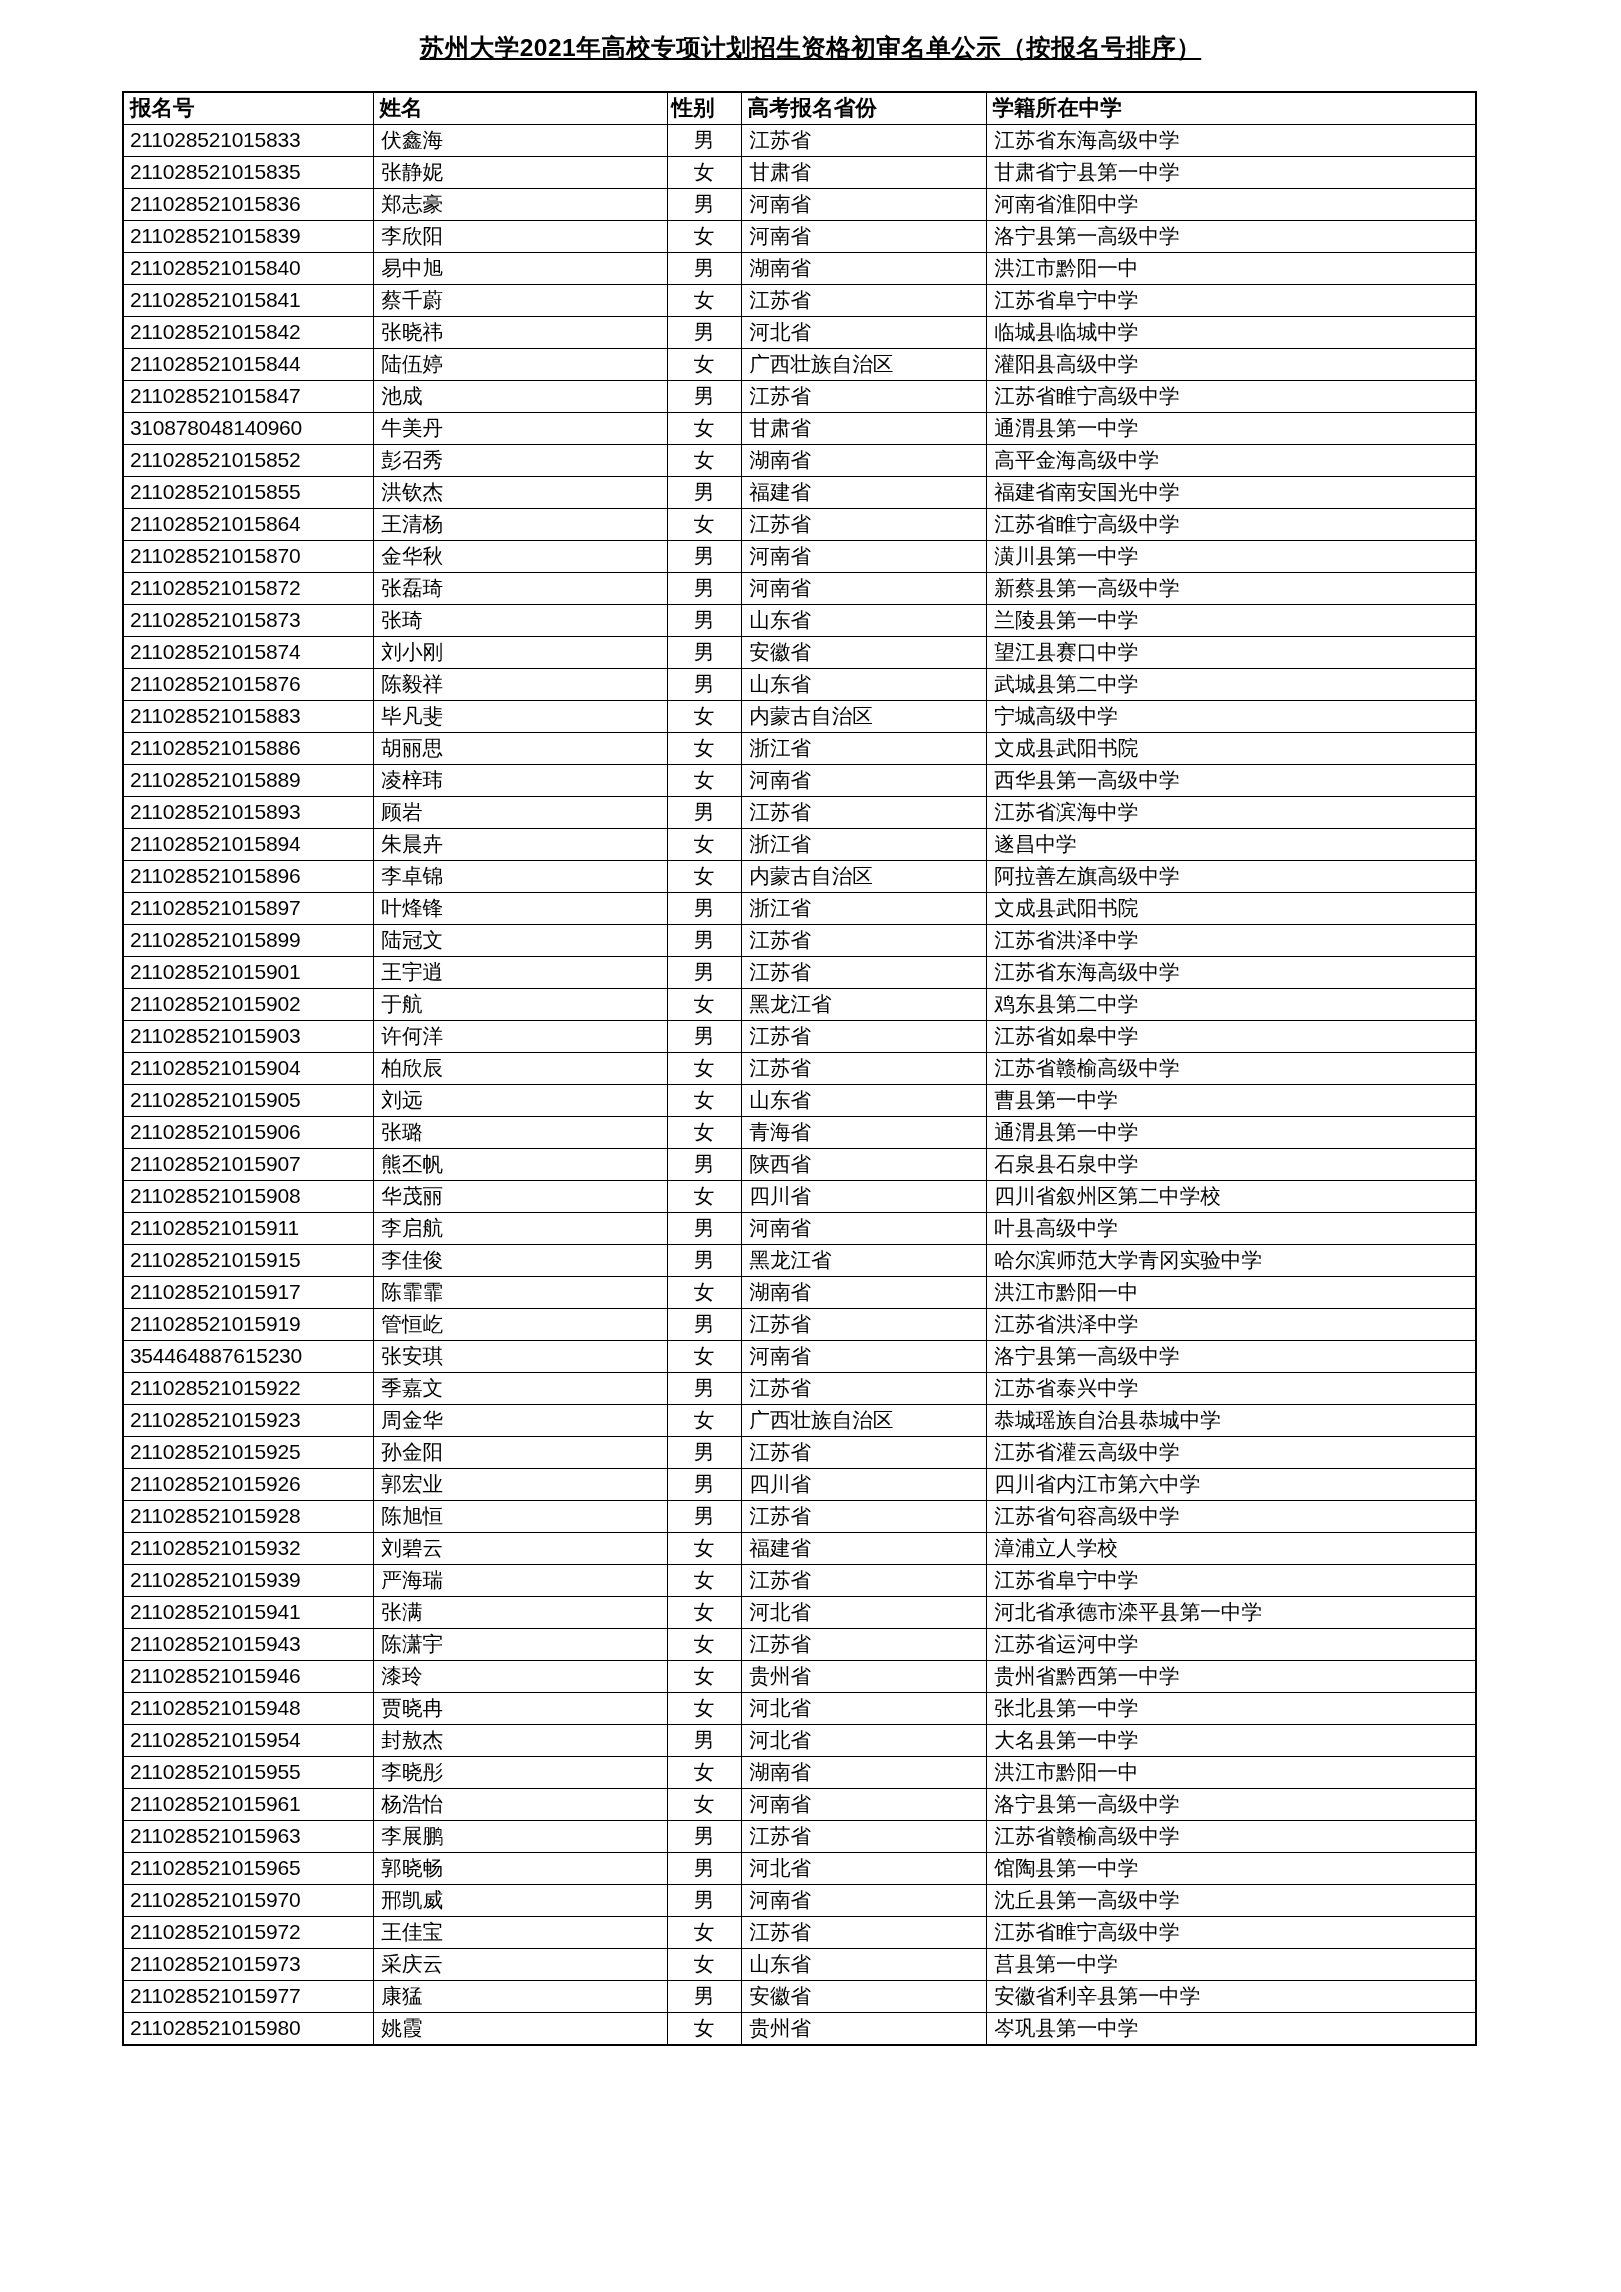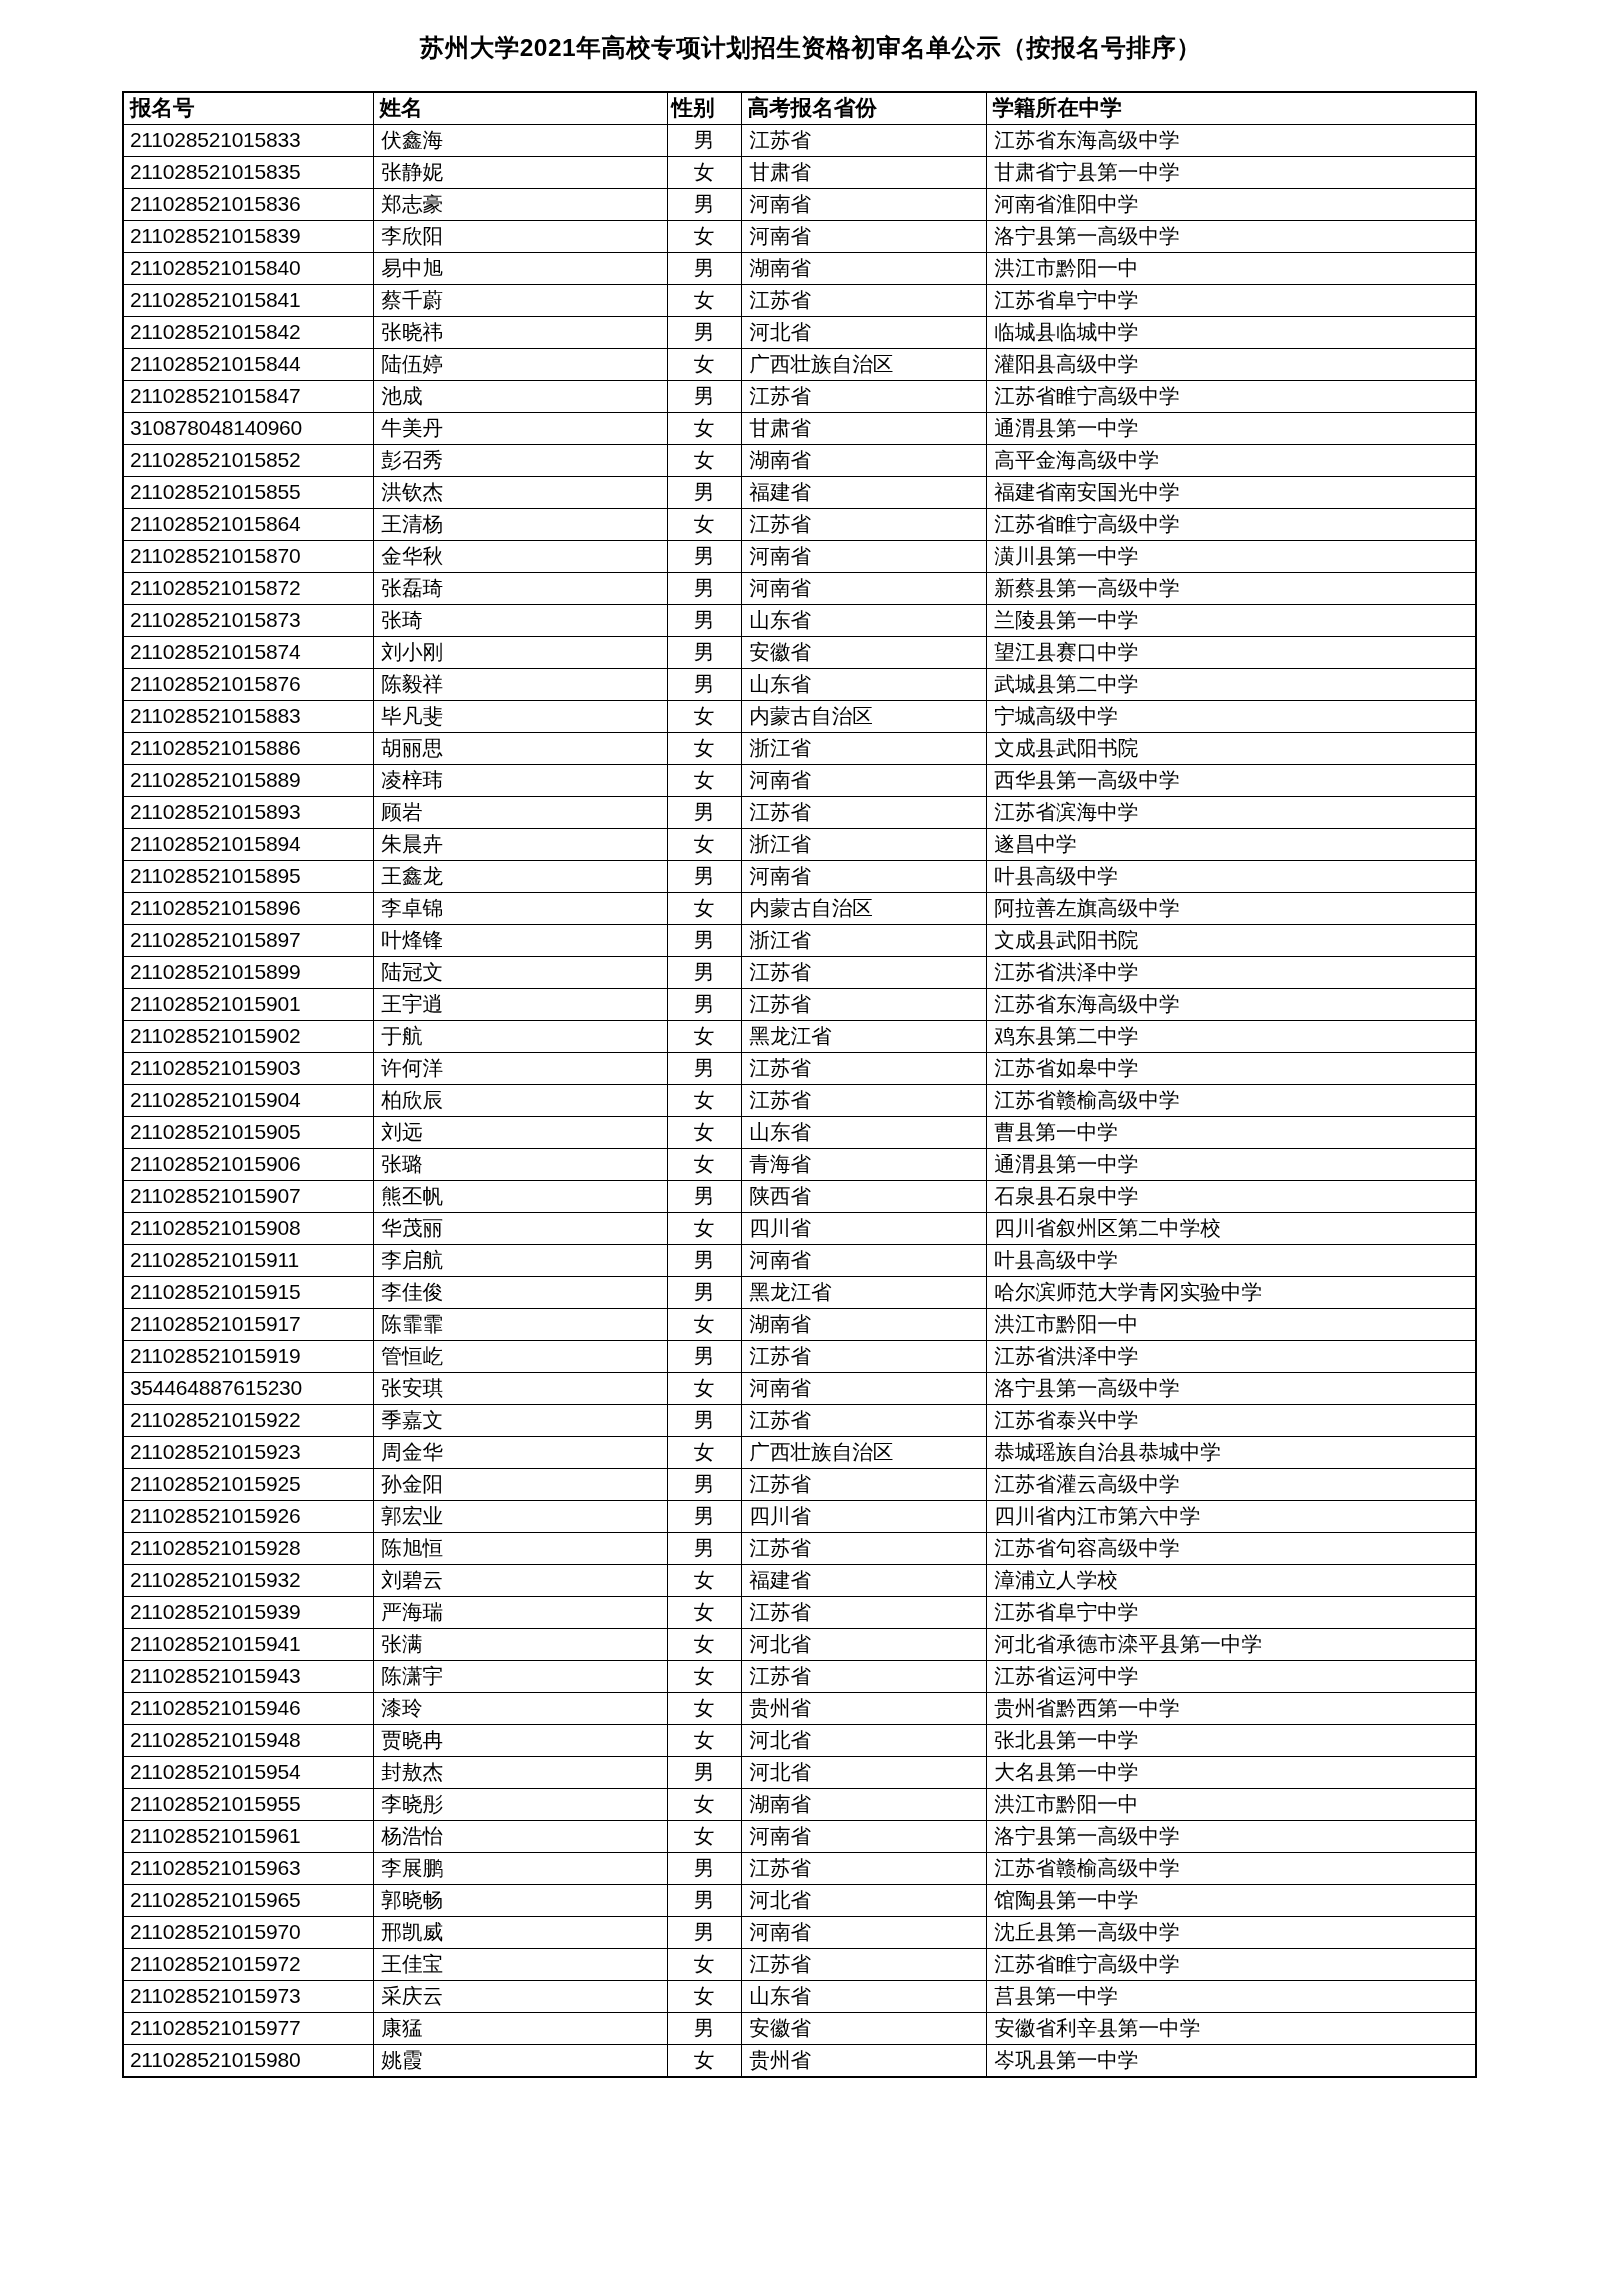--- a/index.html
+++ b/index.html
@@ -24,20 +24,21 @@
   }
   .doc-title {
     text-align: center;
     font-size: 24.5px;
     font-weight: bold;
     letter-spacing: 0.5px;
     padding-top: 35px;
     padding-bottom: 0;
     line-height: 1.1;
     white-space: nowrap;
+    text-decoration: underline;
   }
   .table-wrap {
     margin-top: 29px;
     padding-left: 122px;
     padding-right: 147px;
     border-radius: 31px;
   }
   table.roster {
     border-collapse: collapse;
     table-layout: fixed;
@@ -274,27 +275,20 @@
             <td class="col-school">江苏省滨海中学</td>
           </tr>
           <tr>
             <td class="col-id">211028521015894</td>
             <td class="col-name">朱晨卉</td>
             <td class="col-sex">女</td>
             <td class="col-prov">浙江省</td>
             <td class="col-school">遂昌中学</td>
           </tr>
           <tr>
-            <td class="col-id">211028521015895</td>
-            <td class="col-name">王鑫龙</td>
-            <td class="col-sex">男</td>
-            <td class="col-prov">河南省</td>
-            <td class="col-school">叶县高级中学</td>
-          </tr>
-          <tr>
             <td class="col-id">211028521015896</td>
             <td class="col-name">李卓锦</td>
             <td class="col-sex">女</td>
             <td class="col-prov">内蒙古自治区</td>
             <td class="col-school">阿拉善左旗高级中学</td>
           </tr>
           <tr>
             <td class="col-id">211028521015897</td>
             <td class="col-name">叶烽锋</td>
             <td class="col-sex">男</td>

